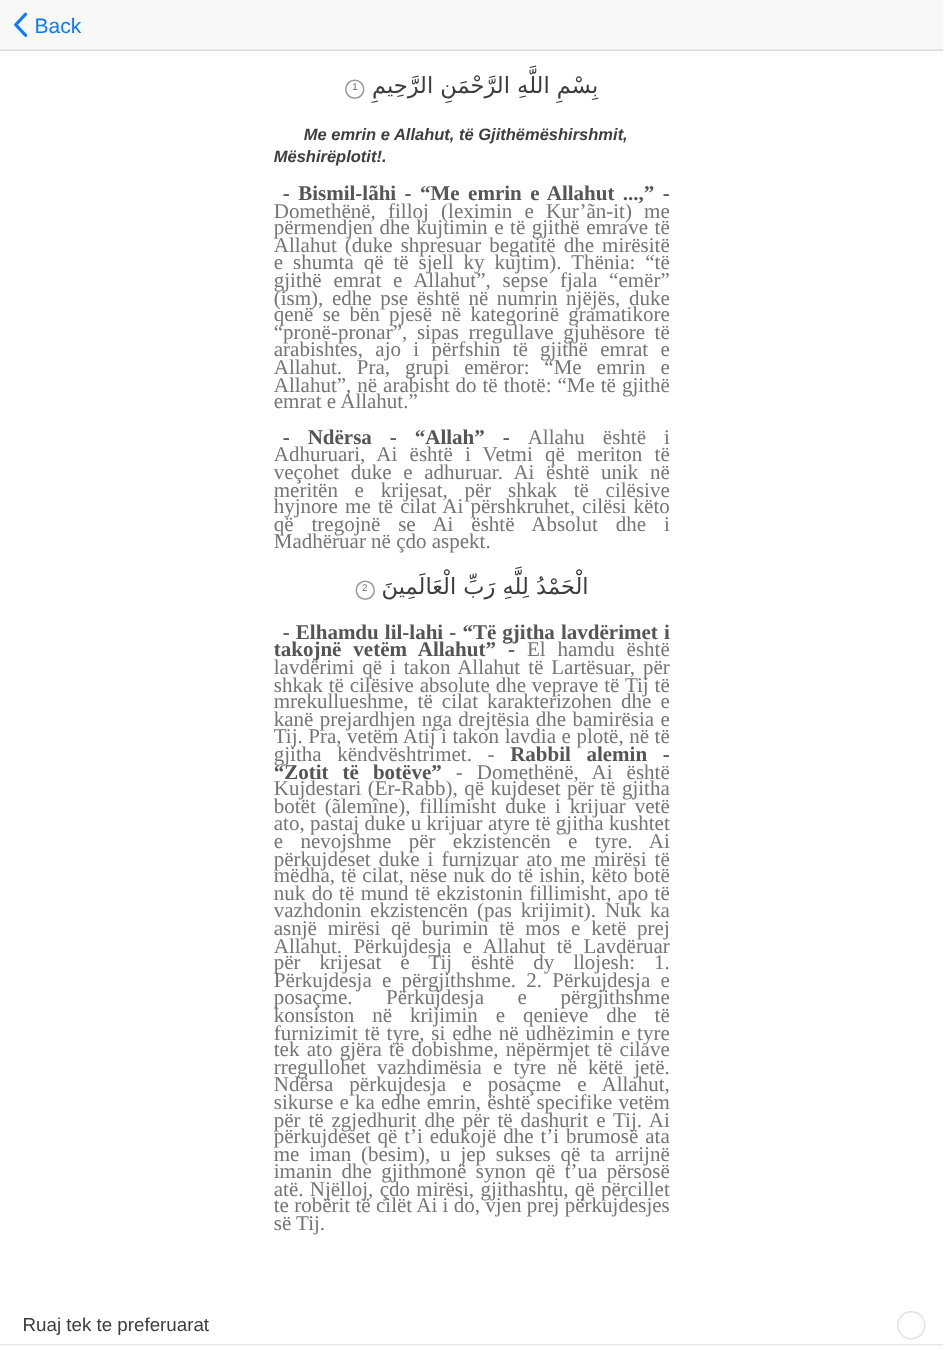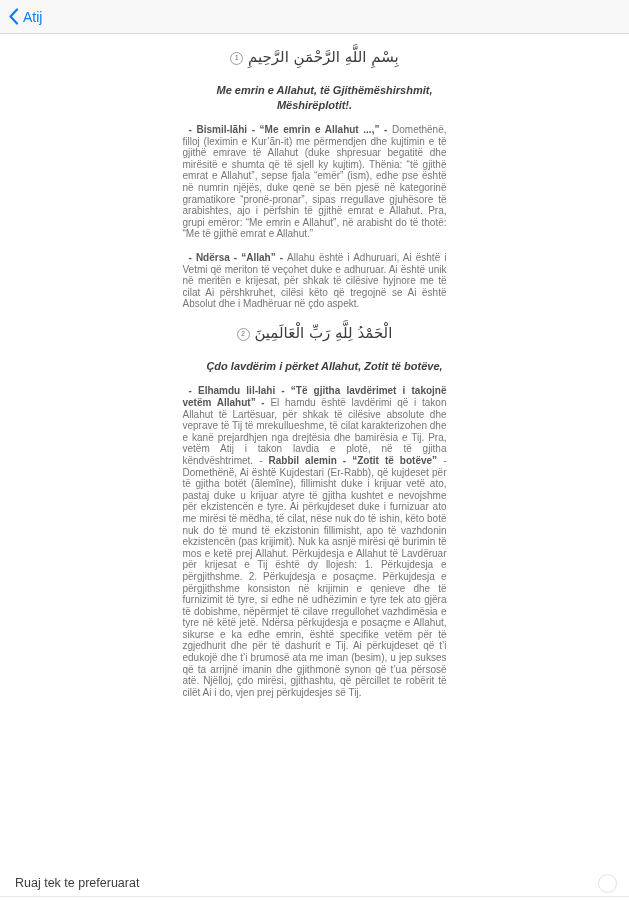--- a/index.html
+++ b/index.html
@@ -30,25 +30,25 @@
     margin:4px 0 15px 0;
   }
   .verse-marker{
     display:inline-flex;align-items:center;justify-content:center;
     width:11px;height:11px;border:1px solid #9a9a9a;border-radius:50%;
     font-size:6.5px;line-height:1;color:#666;vertical-align:2px;
     font-family:"Liberation Sans",sans-serif;
   }
   .heading{
     font-size:11px;font-weight:bold;font-style:italic;color:#3e3e3e;
-    line-height:14.5px;text-indent:20px;margin:0 0 12px 0;text-align:center;
+    line-height:14.5px;text-indent:20px;margin:0 0 12px 0;text-align:left;
   }
   p.body{
-    font-size:10px;line-height:11.6px;color:#757575;text-align:justify;
-    text-indent:6px;margin:0 0 12px 0;
+    font-size:14px;line-height:11.6px;color:#757575;text-align:justify;
+    text-indent:6px;margin:0 0 12px 0;font-family:Liberation Serif, serif;
   }
   p.body .b{font-weight:bold;color:#555555;}
   
   .footer{
     position:absolute;left:0;right:0;bottom:0;height:30px;background:#ffffff;z-index:6;
   }
   .footer .row{
     display:flex;align-items:center;justify-content:space-between;
     height:26px;padding:0 12px 0 15px;
   }
@@ -66,32 +66,31 @@
 
 <div class="page">
 
   <div class="navbar">
     <button class="back-btn">
       <span>
         <svg width="11" height="17" viewBox="0 0 11 17">
           <polyline points="9,1.5 2.5,8.5 9,15.5" fill="none" stroke="#0b7bff" stroke-width="2.2" stroke-linecap="round" stroke-linejoin="round"></polyline>
         </svg>
       </span>
-      <span>Atij</span>
+      <span>Back</span>
     </button>
   </div>
 
   <div class="content">
     <div class="column">
         <div class="arabic" dir="rtl"><span>بِسْمِ اللَّهِ الرَّحْمَنِ الرَّحِيمِ</span> <span class="verse-marker">1</span></div>
         <div class="heading">Me emrin e Allahut, të Gjithëmëshirshmit, Mëshirëplotit!.</div>
         <p class="body"><span class="b">- Bismil-lãhi - “Me emrin e Allahut ...,” - </span><span>Domethënë, filloj (leximin e Kur’ãn-it) me përmendjen dhe kujtimin e të gjithë emrave të Allahut (duke shpresuar begatitë dhe mirësitë e shumta që të sjell ky kujtim). Thënia: “të gjithë emrat e Allahut”, sepse fjala “emër” (ism), edhe pse është në numrin njëjës, duke qenë se bën pjesë në kategorinë gramatikore “pronë-pronar”, sipas rregullave gjuhësore të arabishtes, ajo i përfshin të gjithë emrat e Allahut. Pra, grupi emëror: “Me emrin e Allahut”, në arabisht do të thotë: “Me të gjithë emrat e Allahut.”</span></p>
         <p class="body"><span class="b">- Ndërsa - “Allah” - </span><span>Allahu është i Adhuruari, Ai është i Vetmi që meriton të veçohet duke e adhuruar. Ai është unik në meritën e krijesat, për shkak të cilësive hyjnore me të cilat Ai përshkruhet, cilësi këto që tregojnë se Ai është Absolut dhe i Madhëruar në çdo aspekt.</span></p>
         <div class="arabic" dir="rtl"><span>الْحَمْدُ لِلَّهِ رَبِّ الْعَالَمِينَ</span> <span class="verse-marker">2</span></div>
-        <div class="heading">Çdo lavdërim i përket Allahut, Zotit të botëve,</div>
         <p class="body"><span class="b">- Elhamdu lil-lahi - “Të gjitha lavdërimet i takojnë vetëm Allahut” - </span><span>El hamdu është lavdërimi që i takon Allahut të Lartësuar, për shkak të cilësive absolute dhe veprave të Tij të mrekullueshme, të cilat karakterizohen dhe e kanë prejardhjen nga drejtësia dhe bamirësia e Tij. Pra, vetëm Atij i takon lavdia e plotë, në të gjitha këndvështrimet. - </span><span class="b">Rabbil alemin - “Zotit të botëve”</span><span> - Domethënë, Ai është Kujdestari (Er-Rabb), që kujdeset për të gjitha botët (ãlemîne), fillimisht duke i krijuar vetë ato, pastaj duke u krijuar atyre të gjitha kushtet e nevojshme për ekzistencën e tyre. Ai përkujdeset duke i furnizuar ato me mirësi të mëdha, të cilat, nëse nuk do të ishin, këto botë nuk do të mund të ekzistonin fillimisht, apo të vazhdonin ekzistencën (pas krijimit). Nuk ka asnjë mirësi që burimin të mos e ketë prej Allahut. Përkujdesja e Allahut të Lavdëruar për krijesat e Tij është dy llojesh: 1. Përkujdesja e përgjithshme. 2. Përkujdesja e posaçme. Përkujdesja e përgjithshme konsiston në krijimin e qenieve dhe të furnizimit të tyre, si edhe në udhëzimin e tyre tek ato gjëra të dobishme, nëpërmjet të cilave rregullohet vazhdimësia e tyre në këtë jetë. Ndërsa përkujdesja e posaçme e Allahut, sikurse e ka edhe emrin, është specifike vetëm për të zgjedhurit dhe për të dashurit e Tij. Ai përkujdeset që t’i edukojë dhe t’i brumosë ata me iman (besim), u jep sukses që ta arrijnë imanin dhe gjithmonë synon që t’ua përsosë atë. Njëlloj, çdo mirësi, gjithashtu, që përcillet te robërit të cilët Ai i do, vjen prej përkujdesjes së Tij.</span></p>
       </div>
   </div>
 
   <div class="footer">
     <div class="row">
       <span class="save-label">Ruaj tek te preferuarat</span>
       <span class="fav-circle"></span>
     </div>
     <div class="hairline"></div>

